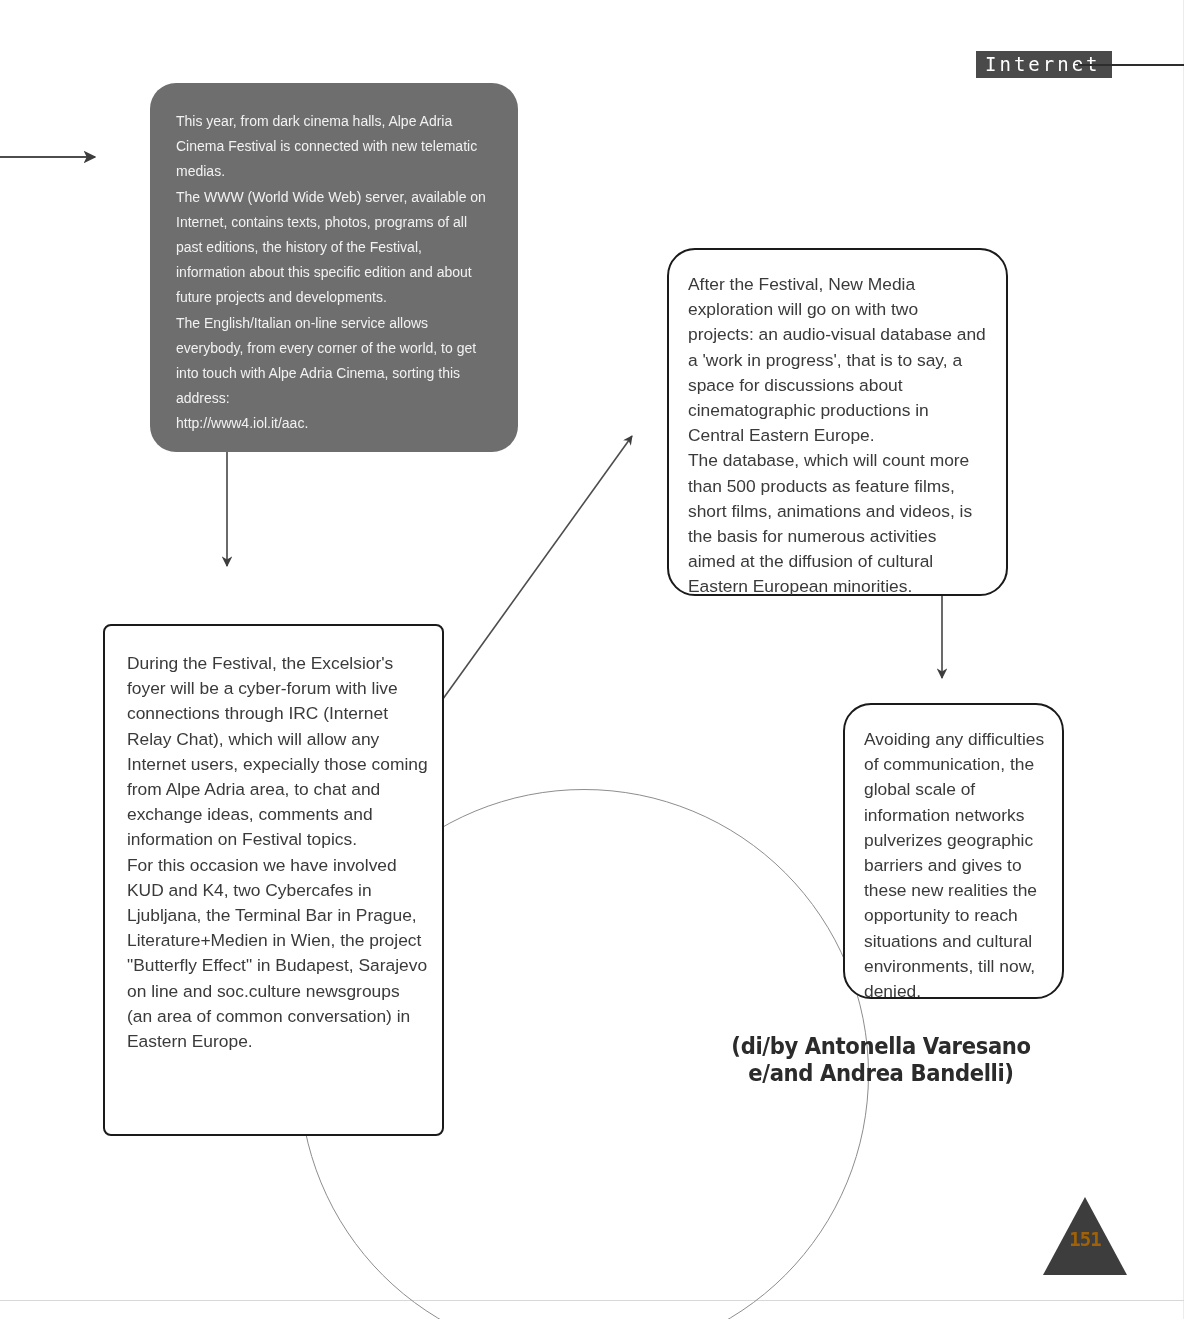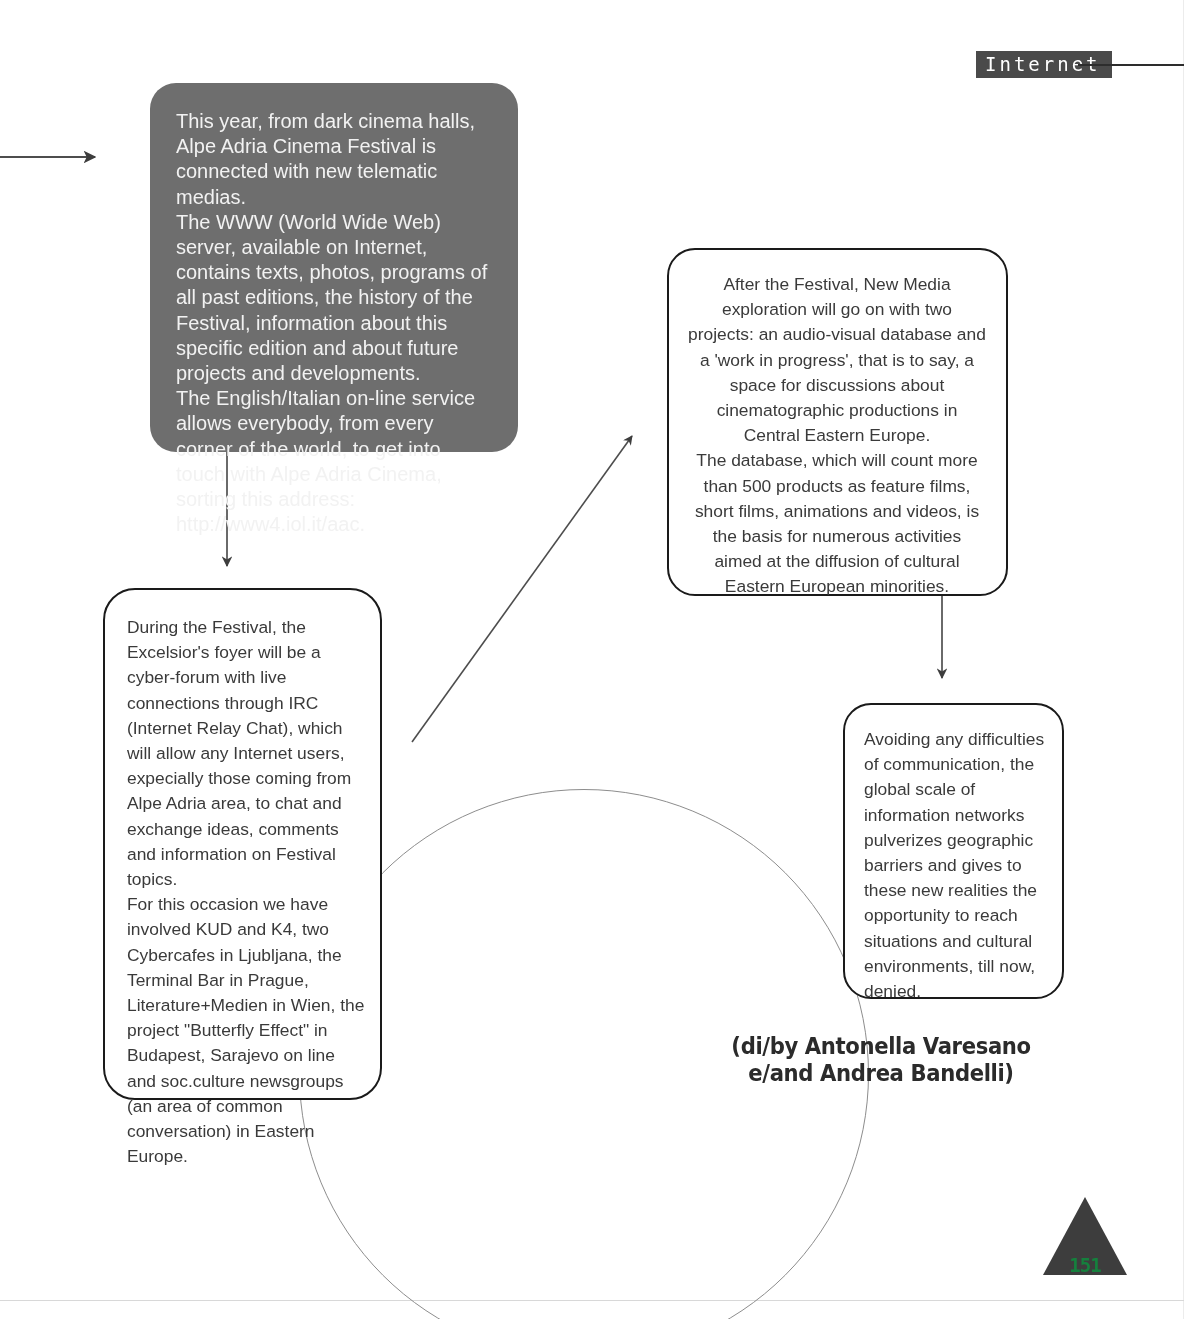--- a/index.html
+++ b/index.html
@@ -78,50 +78,49 @@
     left: 150px;
     top: 83px;
     width: 368px;
     height: 369px;
     background: #6e6e6e;
     border-radius: 26px;
     padding: 26px 30px 0 26px;
   }
   .box-gray p {
     color: #f2f2f2;
-    font-size: 20px;
+    font-size: 14px;
     line-height: 25.2px;
   }
 
   .box-white {
     background: #ffffff;
     border: 2px solid #1a1a1a;
   }
   .box-white p {
     color: #3a3a3a;
     font-size: 17.4px;
     line-height: 25.2px;
   }
 
   .box-cyberforum {
     left: 103px;
-    top: 588px;
-    width: 279px;
+    top: 624px;
+    width: 341px;
     height: 512px;
-    border-radius: 32px;
+    border-radius: 8px;
     padding: 25px 14px 0 22px;
   }
   .box-newmedia {
     left: 667px;
     top: 248px;
     width: 341px;
     height: 348px;
     border-radius: 28px;
     padding: 22px 20px 0 19px;
-    text-align: center;
   }
   .box-avoiding {
     left: 843px;
     top: 703px;
     width: 221px;
     height: 296px;
     border-radius: 28px;
     padding: 22px 8px 0 19px;
   }
 
@@ -179,24 +178,24 @@
     top: 0;
     width: 0;
     height: 0;
     border-left: 42px solid transparent;
     border-right: 42px solid transparent;
     border-bottom: 78px solid #3d3d3d;
   }
   .page-number-label {
     position: absolute;
     left: 0;
-    top: 59px;
+    top: 33px;
     width: 84px;
     text-align: center;
-    color: #15803d;
+    color: #a16207;
     font-family: "DejaVu Sans Mono", monospace;
     font-weight: bold;
     font-size: 19px;
     line-height: 1;
     letter-spacing: -1px;
   }
 </style>
 </head>
 <body>
 

